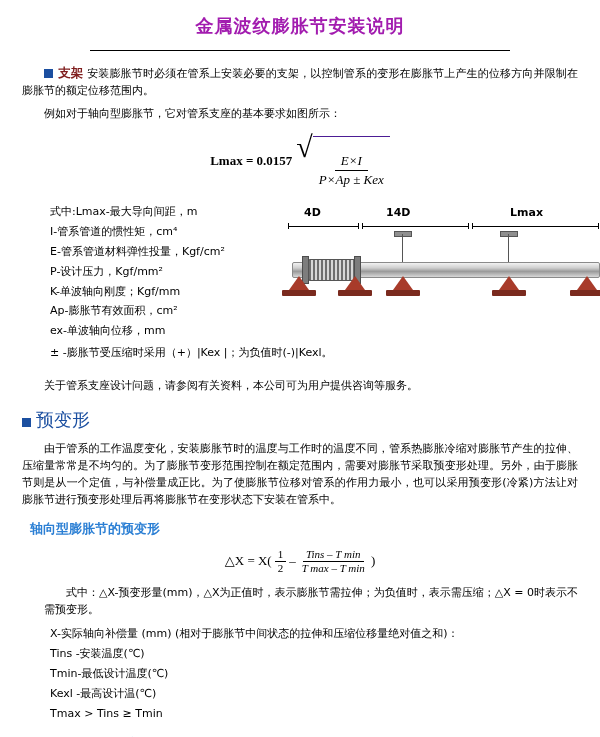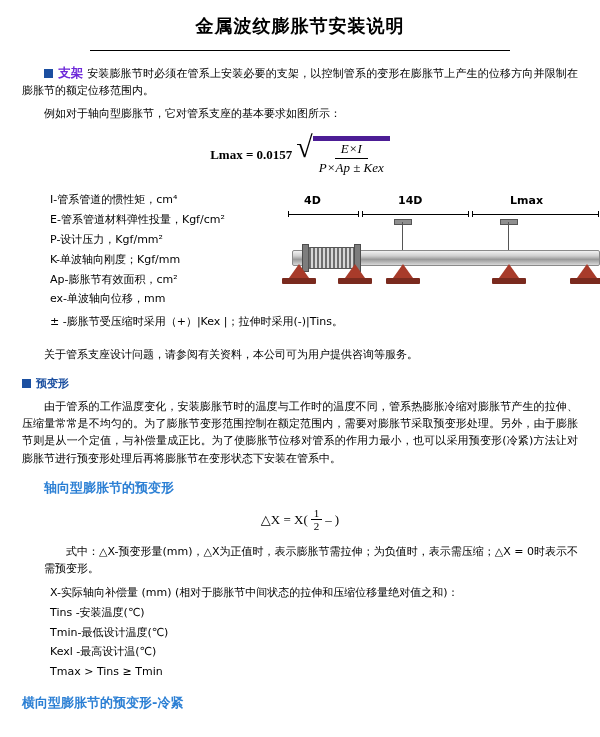--- a/index.html
+++ b/index.html
@@ -12,36 +12,36 @@
     overflow:hidden;
     position:relative;
   }
   .page{position:relative;width:600px;height:737px;padding:0;box-sizing:border-box;}
   .title{
     text-align:center;
     font-size:18px;
     font-weight:bold;
     letter-spacing:1px;
     margin:14px 0 12px 0;
-    color:#000000;
+    color:#a21caf;
   }
   .title-rule{
     width:420px;height:1px;background:#000;margin:0 auto 12px auto;
   }
   .body{padding:0 22px;}
   p{margin:0 0 6px 0;line-height:1.55;text-align:justify;}
   .indent{text-indent:2em;}
   .sqmark{
     display:inline-block;width:9px;height:9px;background:#1b4fa0;
     margin-right:5px;vertical-align:-1px;
   }
   .blue-sub{
     color:#2b7fd4;font-weight:bold;font-size:13px;margin:12px 0 8px 0;
   }
-  .blue-sub.indent-sub{margin-left:22px;}
+  .blue-sub.indent-sub{margin-left:8px;}
   .defs{margin-left:28px;}
   .defs .row{line-height:1.8;font-size:11px;}
   .formula-box{
     display:flex;justify-content:center;align-items:flex-end;
     margin:8px 0 10px 0;
   }
   .formula{
     font-family:"Liberation Serif","DejaVu Serif",serif;
     font-size:13px;
     display:inline-flex;align-items:center;gap:4px;
@@ -49,21 +49,21 @@
   }
   .formula b{font-weight:bold;}
   .radical{
     display:inline-flex;align-items:stretch;
   }
   .radical .sign{
     font-size:30px;line-height:26px;font-family:"Liberation Serif",serif;
   }
   .frac{
     display:inline-flex;flex-direction:column;align-items:center;
-    border-top:5px solid #4c1d95;padding-top:0px;margin-top:2px;
+    border-top:1px solid #4c1d95;padding-top:16px;margin-top:2px;
   }
   .frac .num{border-bottom:1px solid #000;padding:0 6px 1px 6px;font-style:italic;}
   .frac .den{padding:1px 6px 0 6px;font-style:italic;}
   .fig-wrap{
     position:relative;margin:4px 0 6px 0;display:flex;justify-content:flex-end;
   }
   .fig{position:relative;width:330px;height:110px;}
   .fig .labels{
     position:relative;height:16px;font-weight:bold;font-size:11px;
   }
@@ -123,54 +123,55 @@
 <body>
 
 <div class="page">
 
   <div class="title">金属波纹膨胀节安装说明</div>
   <div class="title-rule"></div>
 
   <div class="body">
 
     <p class="indent">
-      <span class="sqmark"></span><span style="color:#6d28d9;font-weight:bold;font-size:12.5px;">支架</span>
+      <span class="sqmark"></span><span style="color:#7f1d1d;font-weight:bold;font-size:12.5px;">支架</span>
       <span>安装膨胀节时必须在管系上安装必要的支架，以控制管系的变形在膨胀节上产生的位移方向并限制在膨胀节的额定位移范围内。</span>
     </p>
 
     <p class="indent">例如对于轴向型膨胀节，它对管系支座的基本要求如图所示：</p>
 
     <div class="formula-box">
       <div class="formula">
         <b>Lmax = 0.0157</b>
         <span class="radical">
           <span class="sign">√</span>
           <span class="frac">
             <span class="num">E×I</span>
             <span class="den">P×Ap ± Kex</span>
           </span>
         </span>
       </div>
     </div>
 
     <div style="display:flex;align-items:flex-start;">
       <div class="defs" style="width:228px;flex:none;">
+        <div class="row">式中:Lmax-最大导向间距，m</div>
         <div class="row">I-管系管道的惯性矩，cm⁴</div>
         <div class="row">E-管系管道材料弹性投量，Kgf/cm²</div>
         <div class="row">P-设计压力，Kgf/mm²</div>
         <div class="row">K-单波轴向刚度；Kgf/mm</div>
         <div class="row">Ap-膨胀节有效面积，cm²</div>
         <div class="row">ex-单波轴向位移，mm</div>
       </div>
 
       <div class="fig-wrap" style="flex:1;">
         <div class="fig">
           <div class="labels">
             <span style="left:26px;">4D</span>
-            <span style="left:120px;">14D</span>
+            <span style="left:108px;">14D</span>
             <span style="left:232px;">Lmax</span>
           </div>
           <div style="position:absolute;left:0;top:16px;width:330px;height:10px;">
             <div class="dimline" style="left:10px;top:4px;width:70px;"></div>
             <div class="tick" style="left:10px;top:1px;"></div>
             <div class="tick" style="left:80px;top:1px;"></div>
             <div class="dimline" style="left:84px;top:4px;width:106px;"></div>
             <div class="tick" style="left:84px;top:1px;"></div>
             <div class="tick" style="left:190px;top:1px;"></div>
             <div class="dimline" style="left:194px;top:4px;width:126px;"></div>
@@ -205,41 +206,45 @@
             <div class="support" style="left:292px;">
                 <div class="cone"></div>
                 <div class="base"></div>
               </div>
           </div>
         </div>
       </div>
     </div>
 
     <div class="defs" style="margin-top:2px;">
-      <div class="row">± -膨胀节受压缩时采用（+）|Kex |；拉伸时采用(-)|Tins。</div>
+      <div class="row">± -膨胀节受压缩时采用（+）|Kex |；为负值时(-)|Kexl。</div>
     </div>
 
     <p class="indent" style="margin-top:14px;">关于管系支座设计问题，请参阅有关资料，本公司可为用户提供咨询等服务。</p>
 
     <p style="margin-top:12px;">
-      <span class="sqmark"></span><span style="color:#1b4fa0;font-weight:bold;font-size:11px;margin-top:16px;">预变形</span>
+      <span class="sqmark"></span><span style="color:#1b4fa0;font-weight:normal;font-size:18px;margin-top:16px;">预变形</span>
     </p>
 
     <p class="indent">由于管系的工作温度变化，安装膨胀节时的温度与工作时的温度不同，管系热膨胀冷缩对膨胀节产生的拉伸、压缩量常常是不均匀的。为了膨胀节变形范围控制在额定范围内，需要对膨胀节采取预变形处理。另外，由于膨胀节则是从一个定值，与补偿量成正比。为了使膨胀节位移对管系的作用力最小，也可以采用预变形(冷紧)方法让对膨胀节进行预变形处理后再将膨胀节在变形状态下安装在管系中。</p>
 
     <div class="blue-sub indent-sub">轴向型膨胀节的预变形</div>
 
     <div class="formula-center">
       <div class="f2">
         <span>△X = X(</span>
         <span class="smallfrac">
           <span class="n">1</span>
           <span class="d">2</span>
         </span>
         <span>–</span>
+        <span class="smallfrac" style="font-style:italic;">
+          <span class="n">Tins – T min</span>
+          <span class="d">T max – T min</span>
+        </span>
         <span>)</span>
       </div>
     </div>
 
     <p class="indent" style="margin-left:22px;">式中：△X-预变形量(mm)，△X为正值时，表示膨胀节需拉伸；为负值时，表示需压缩；△X = 0时表示不需预变形。</p>
 
     <div class="note">
       <div class="row">X-实际轴向补偿量 (mm) (相对于膨胀节中间状态的拉伸和压缩位移量绝对值之和)：</div>
       <div class="row">Tins -安装温度(℃)</div>
       <div class="row">Tmin-最低设计温度(℃)</div>

